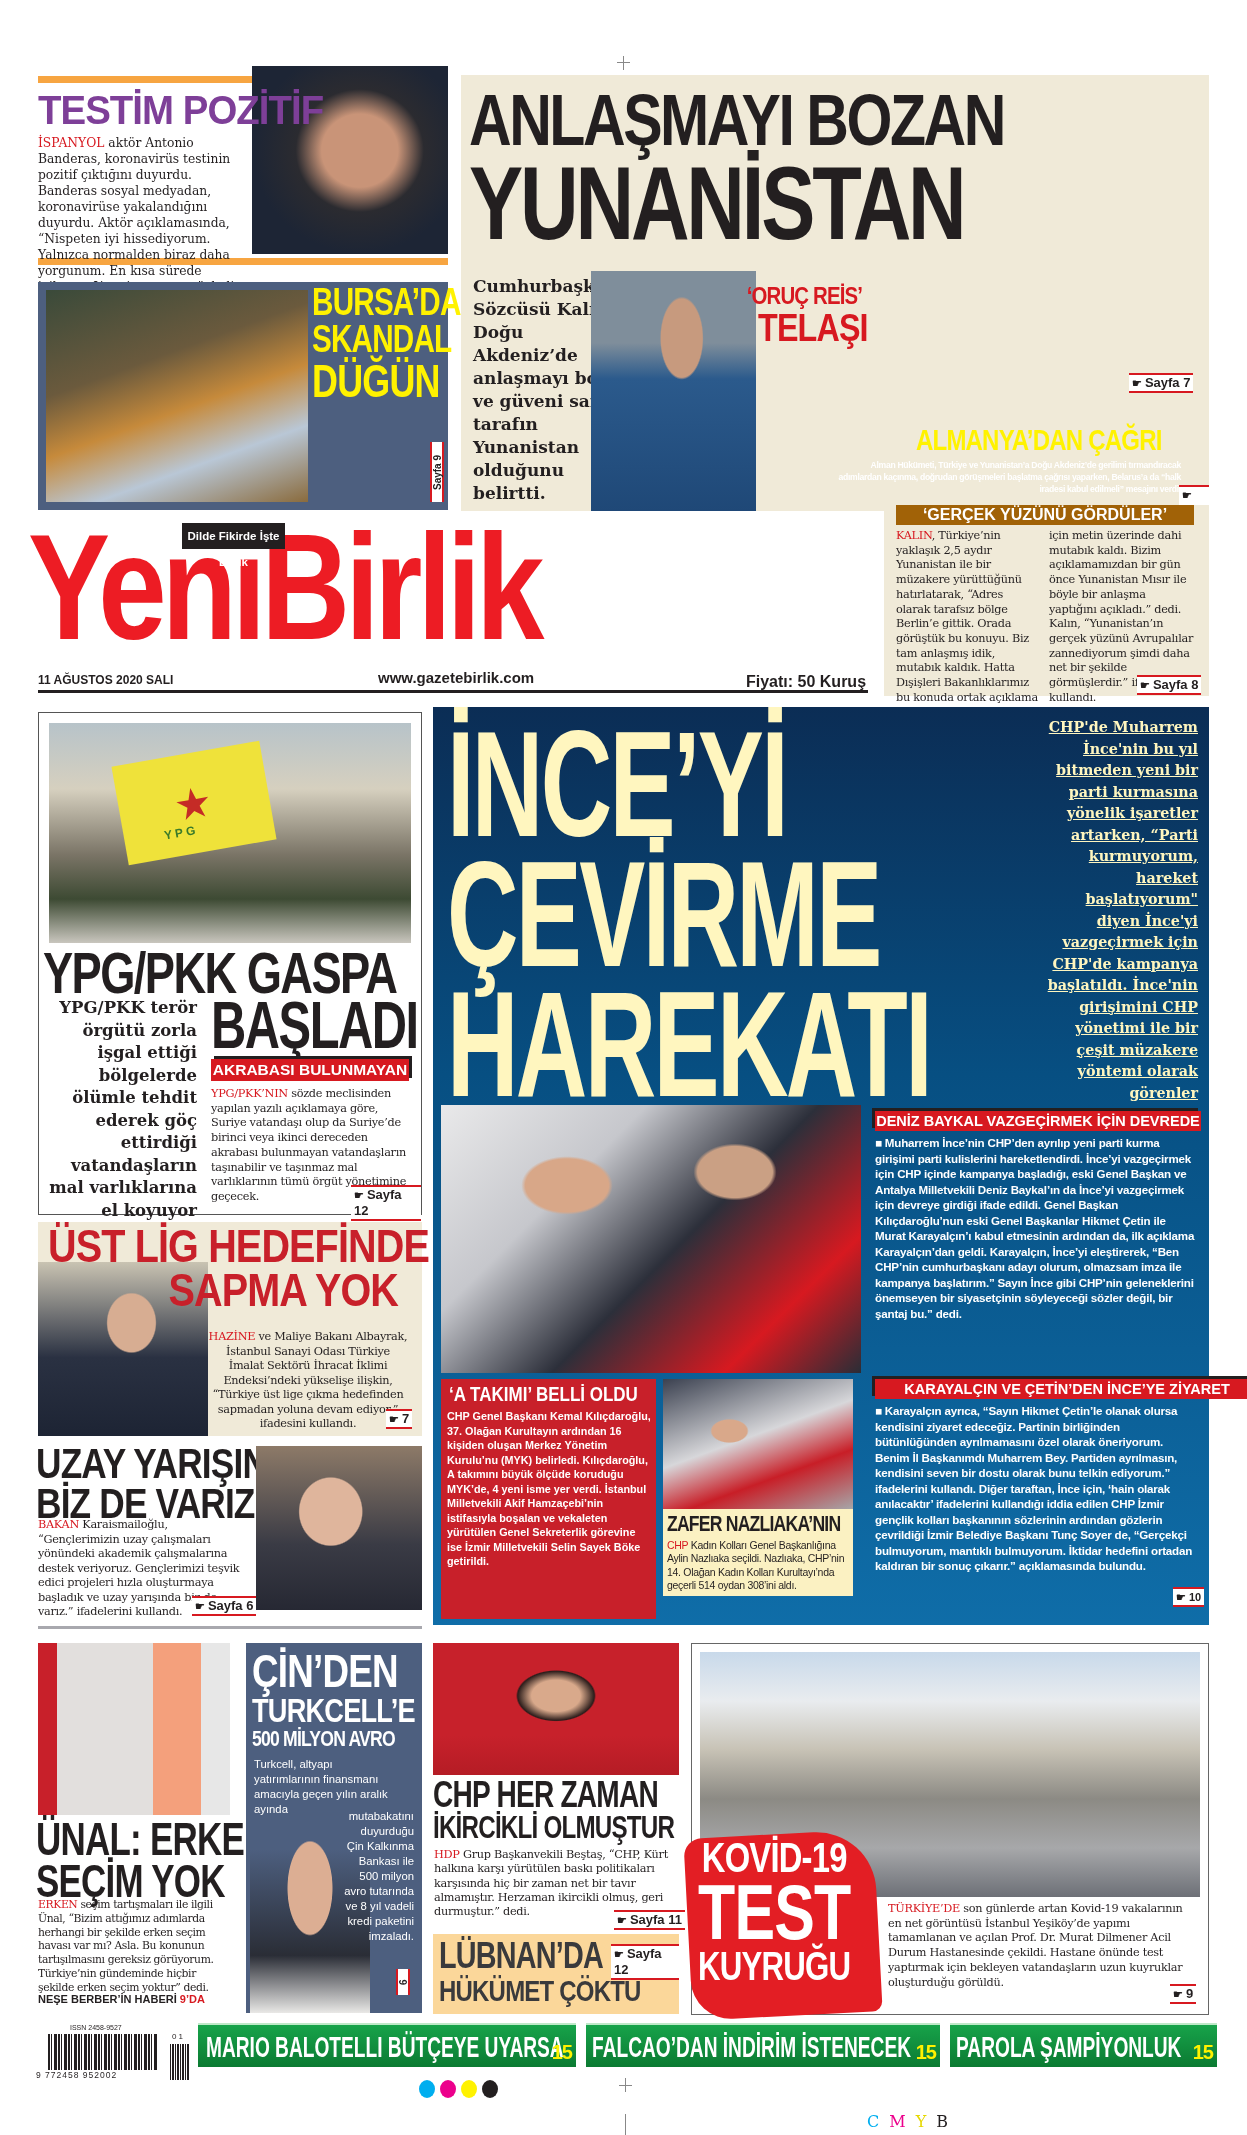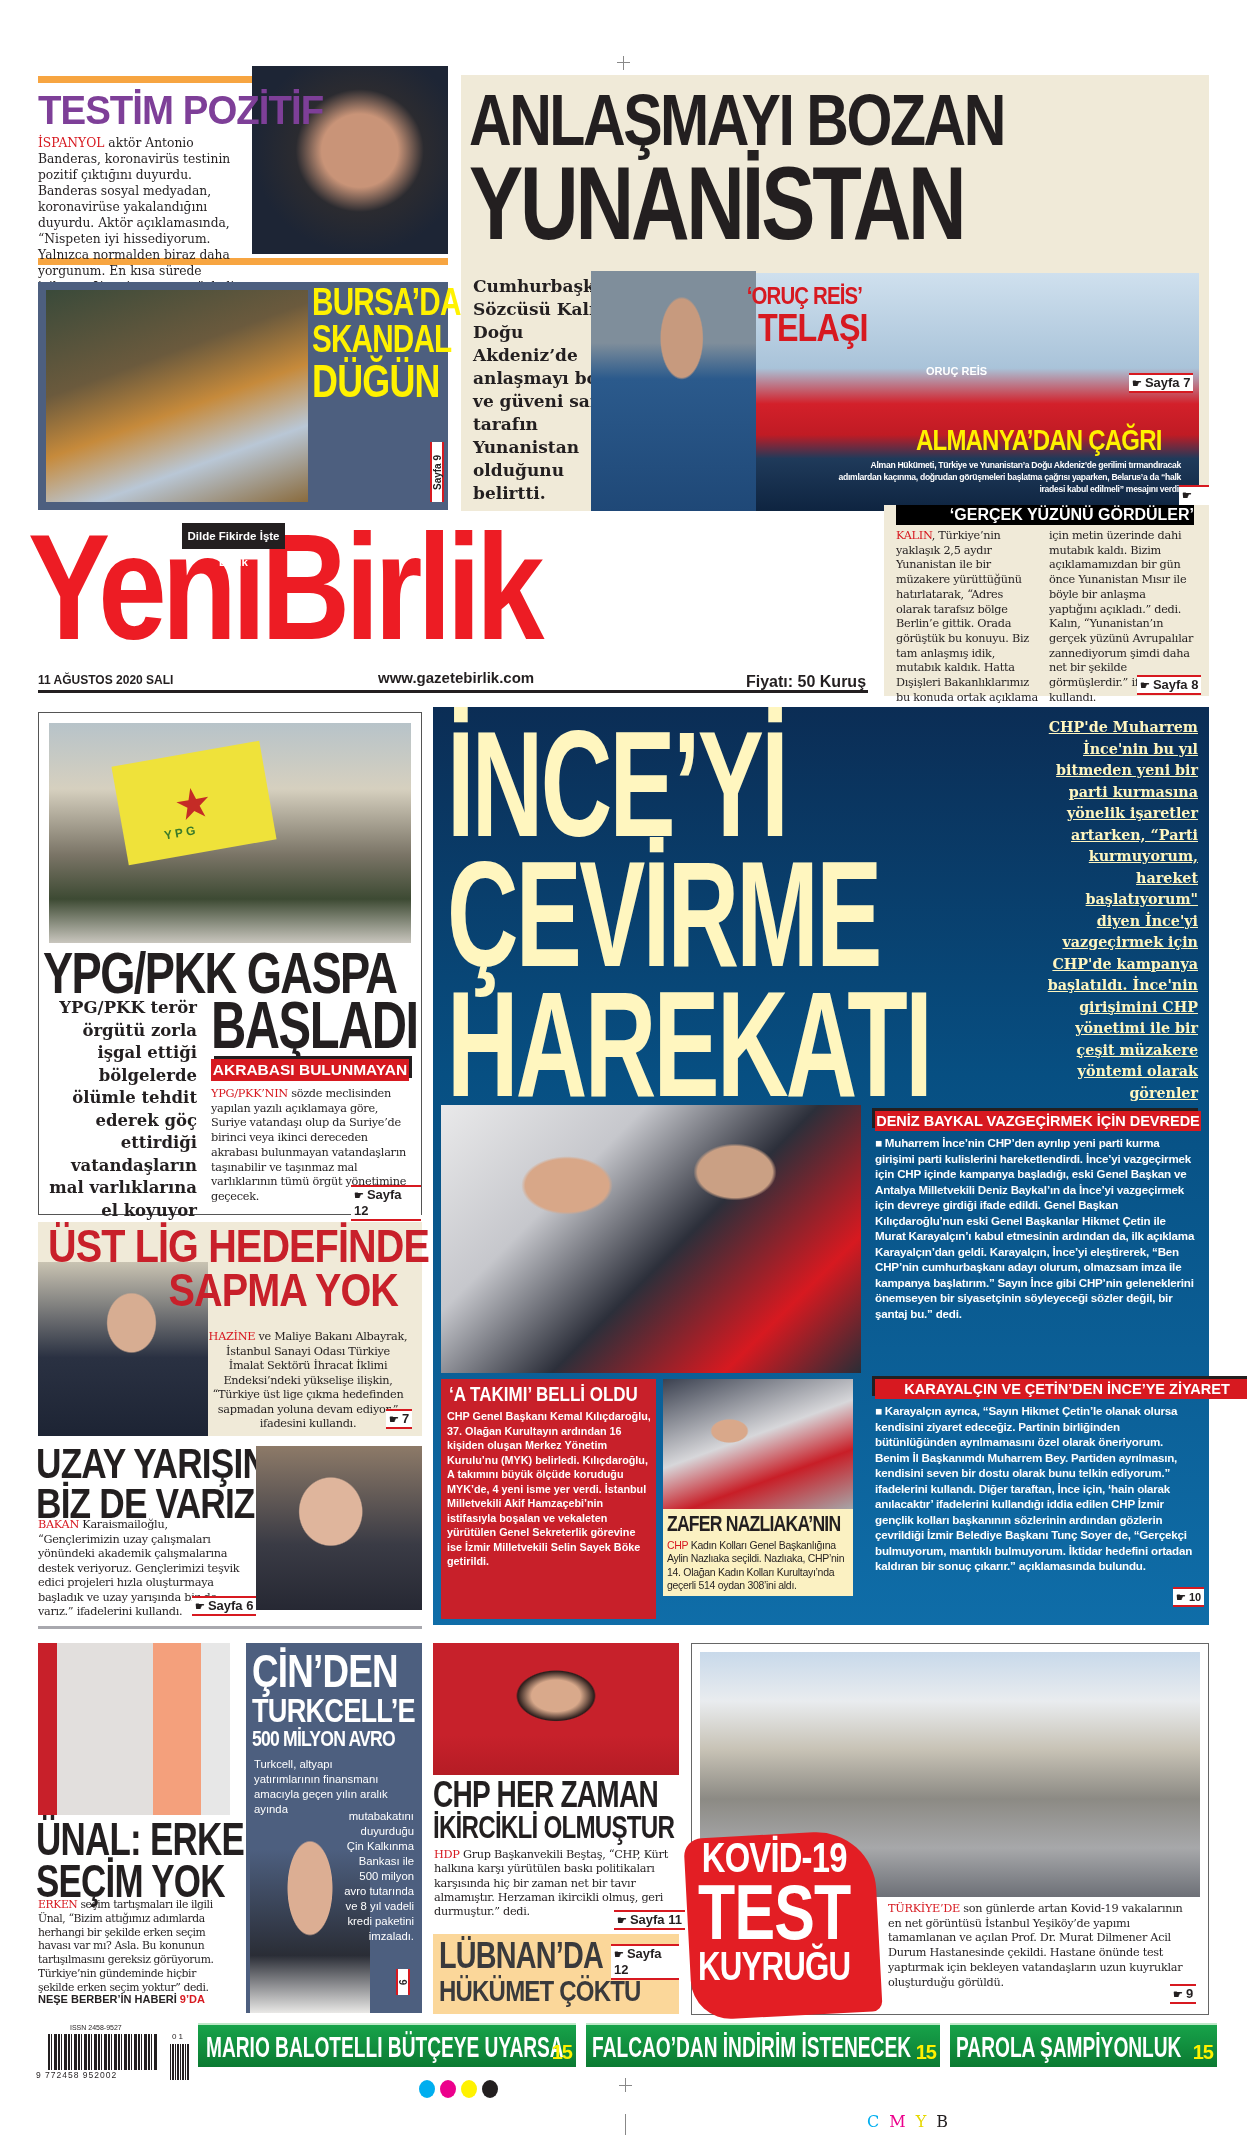--- a/index.html
+++ b/index.html
@@ -39,35 +39,32 @@
       <div style="font-size:46px;line-height:46px">DÜĞÜN</div>
   </div>
   <div class="abs sans" style="left:392px;top:160px;width:14px;height:60px;background:#fff;border-left:2px solid #d71920;border-right:2px solid #d71920;font-size:10px;font-weight:bold;writing-mode:vertical-rl;transform:rotate(180deg);text-align:center"><span>Sayfa 9</span></div>
 </section>
 
 <section class="abs" style="left:461px;top:75px;width:748px;height:436px;background:#f0ead8">
   <div class="abs cond" style="left:8px;top:10px;font-size:72px;line-height:70px;color:#231f20;transform:scaleX(0.82);letter-spacing:-3px">ANLAŞMAYI BOZAN</div>
   <div class="abs cond" style="left:8px;top:78px;font-size:104px;line-height:100px;color:#231f20;transform:scaleX(0.78);letter-spacing:-4px">YUNANİSTAN</div>
   <p class="abs serif" style="left:12px;top:200px;width:160px;font-size:17px;line-height:23px;font-weight:bold">Cumhurbaşkanlığı Sözcüsü Kalın, Doğu Akdeniz’de anlaşmayı bozan ve güveni sarsan tarafın Yunanistan olduğunu belirtti.</p>
   <div class="photo" style="left:130px;top:196px;width:165px;height:240px;background:radial-gradient(ellipse at 55% 28%,#c79a7e 0 16%,transparent 17%),linear-gradient(180deg,#7f8e9b 0 30%,#2b5a8c 45%,#1f4877 100%)"></div>
-  <div class="photo" style="left:295px;top:198px;width:443px;height:238px;background:linear-gradient(180deg,#cfe0ee 0%,#a9c3d9 40%,#d3202a 55%,#c01b24 68%,#1f3a5a 78%,#0e2440 100%)">
-    <div class="abs sans" style="left:170px;top:92px;color:#fff;font-size:11px;font-weight:bold">ORUÇ REİS</div>
-  </div>
   <div class="abs cond" style="left:280px;top:208px;font-size:24px;line-height:26px;color:#d71920;transform:scaleX(0.85);text-align:center">
     <div>‘ORUÇ REİS’</div>
       <div style="font-size:38px;line-height:38px;padding-left:20px">TELAŞI</div>
   </div>
   <span class="abs ref" style="left:668px;top:298px"><span class="hand">☛</span><span>Sayfa 7</span></span>
   <div class="abs cond" style="left:455px;top:348px;font-size:30px;color:#fff200;transform:scaleX(0.8)">ALMANYA’DAN ÇAĞRI</div>
   <p class="abs sans" style="left:375px;top:384px;width:345px;font-size:8.6px;line-height:12px;color:#fff;font-weight:bold;text-align:right;letter-spacing:-0.3px">Alman Hükümeti, Türkiye ve Yunanistan’a Doğu Akdeniz’de gerilimi tırmandıracak adımlardan kaçınma, doğrudan görüşmeleri başlatma çağrısı yaparken, Belarus’a da “halk iradesi kabul edilmeli” mesajını verdi.</p>
   <span class="abs ref" style="left:718px;top:410px;font-size:11px"><span class="hand">☛</span><span>12</span></span>
 </section>
 
 <section class="abs" style="left:884px;top:505px;width:325px;height:191px;background:#f0ead8">
-  <div class="abs cond" style="left:12px;top:0;width:298px;height:20px;background:#000000;color:#fff;font-size:16px;line-height:20px;text-align:right;letter-spacing:0"><span>‘GERÇEK YÜZÜNÜ GÖRDÜLER’</span></div>
+  <div class="abs cond" style="left:12px;top:0;width:298px;height:20px;background:#a16207;color:#fff;font-size:16px;line-height:20px;text-align:center;letter-spacing:0"><span>‘GERÇEK YÜZÜNÜ GÖRDÜLER’</span></div>
   <p class="abs serif" style="left:12px;top:24px;width:142px;font-size:11.3px;line-height:14.7px;letter-spacing:-0.3px"><span class="red">KALIN</span><span>, Türkiye’nin yaklaşık 2,5 aydır Yunanistan ile bir müzakere yürüttüğünü hatırlatarak, “Adres olarak tarafsız bölge Berlin’e gittik. Orada görüştük bu konuyu. Biz tam anlaşmış idik, mutabık kaldık. Hatta Dışişleri Bakanlıklarımız bu konuda ortak açıklama yapmak</span></p>
   <p class="abs serif" style="left:165px;top:24px;width:145px;font-size:11.3px;line-height:14.7px;letter-spacing:-0.3px">için metin üzerinde dahi mutabık kaldı. Bizim açıklamamızdan bir gün önce Yunanistan Mısır ile böyle bir anlaşma yaptığını açıkladı.” dedi. Kalın, “Yunanistan’ın gerçek yüzünü Avrupalılar zannediyorum şimdi daha net bir şekilde görmüşlerdir.” ifadesini kullandı.</p>
   <span class="abs ref" style="left:253px;top:170px"><span class="hand">☛</span><span>Sayfa 8</span></span>
 </section>
 
 <header>
   <div class="abs cond" style="left:28px;top:512px;font-size:150px;line-height:150px;color:#ed1c24;letter-spacing:-6px;transform:scaleX(0.82)">YeniBirlik</div>
   <div class="abs sans" style="left:182px;top:523px;width:103px;height:26px;background:#231f20;color:#fff;font-size:11.5px;font-weight:bold;line-height:26px;text-align:center">Dilde Fikirde İşte Birlik</div>
   <div class="abs cond" style="left:38px;top:673px;font-size:12px;letter-spacing:0">11 AĞUSTOS 2020 SALI</div>
   <a class="abs cond" style="left:378px;top:669px;font-size:15px;letter-spacing:0;color:#231f20;text-decoration:none">www.gazetebirlik.com</a>

